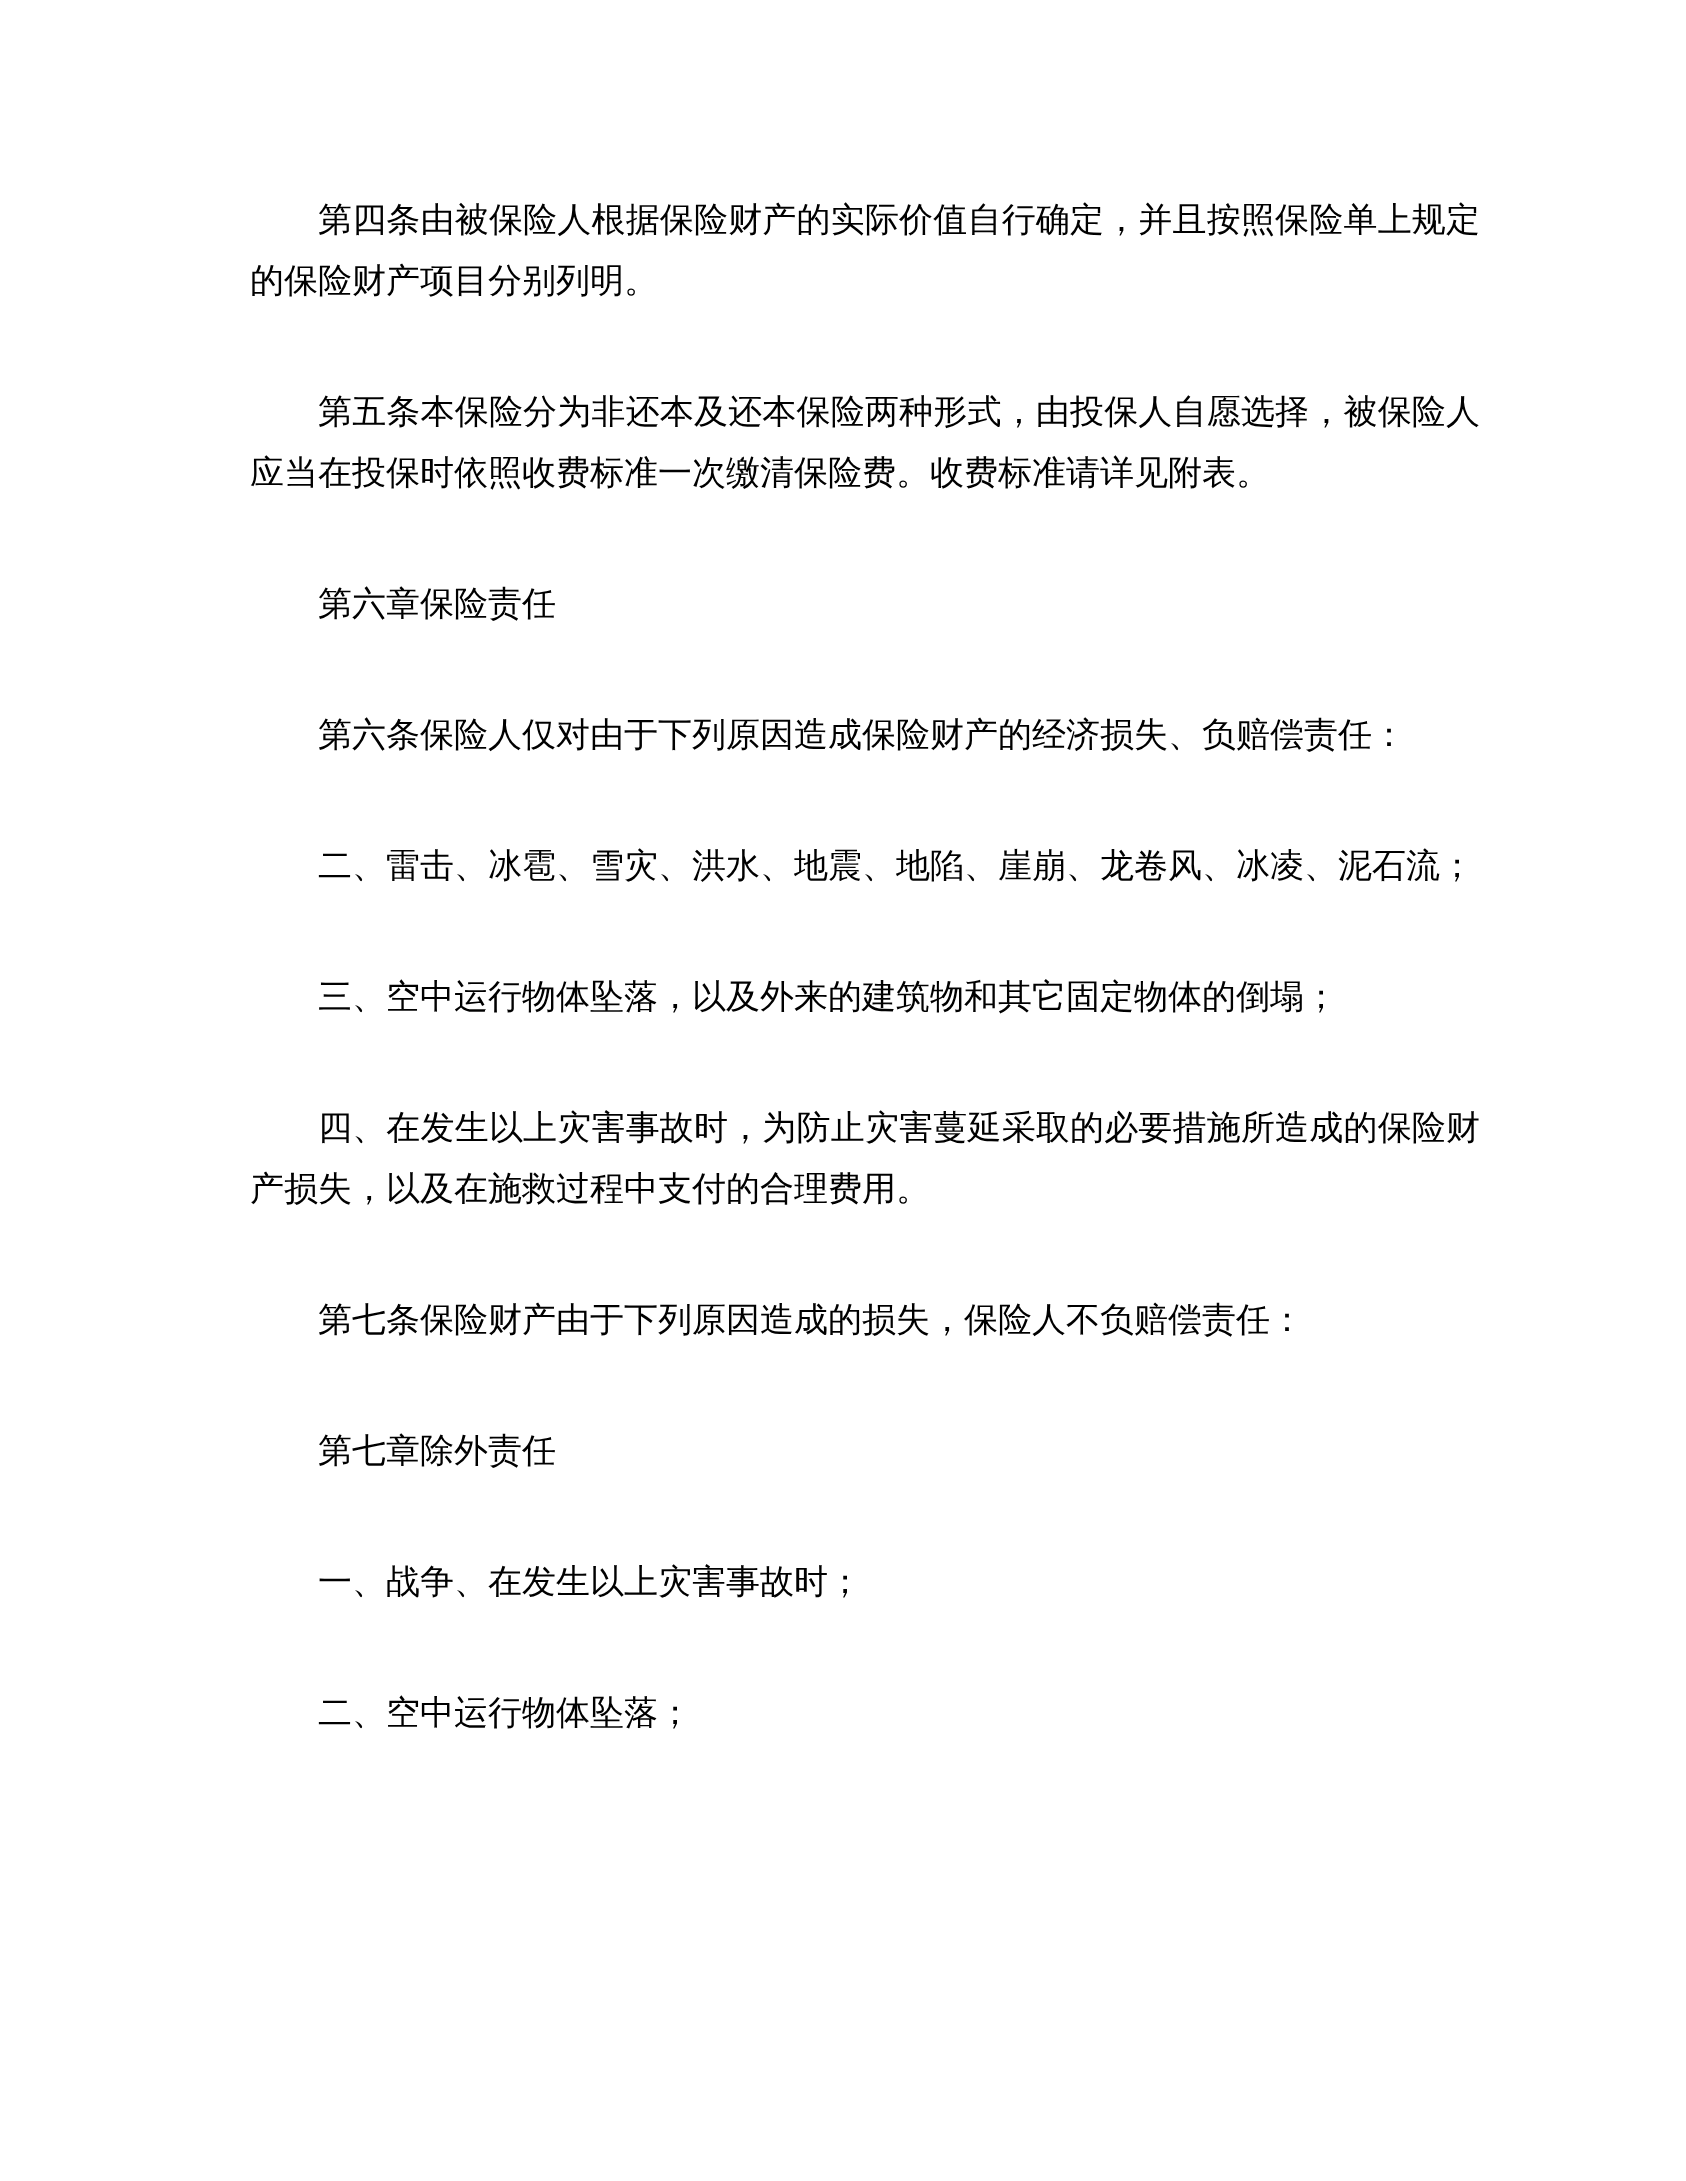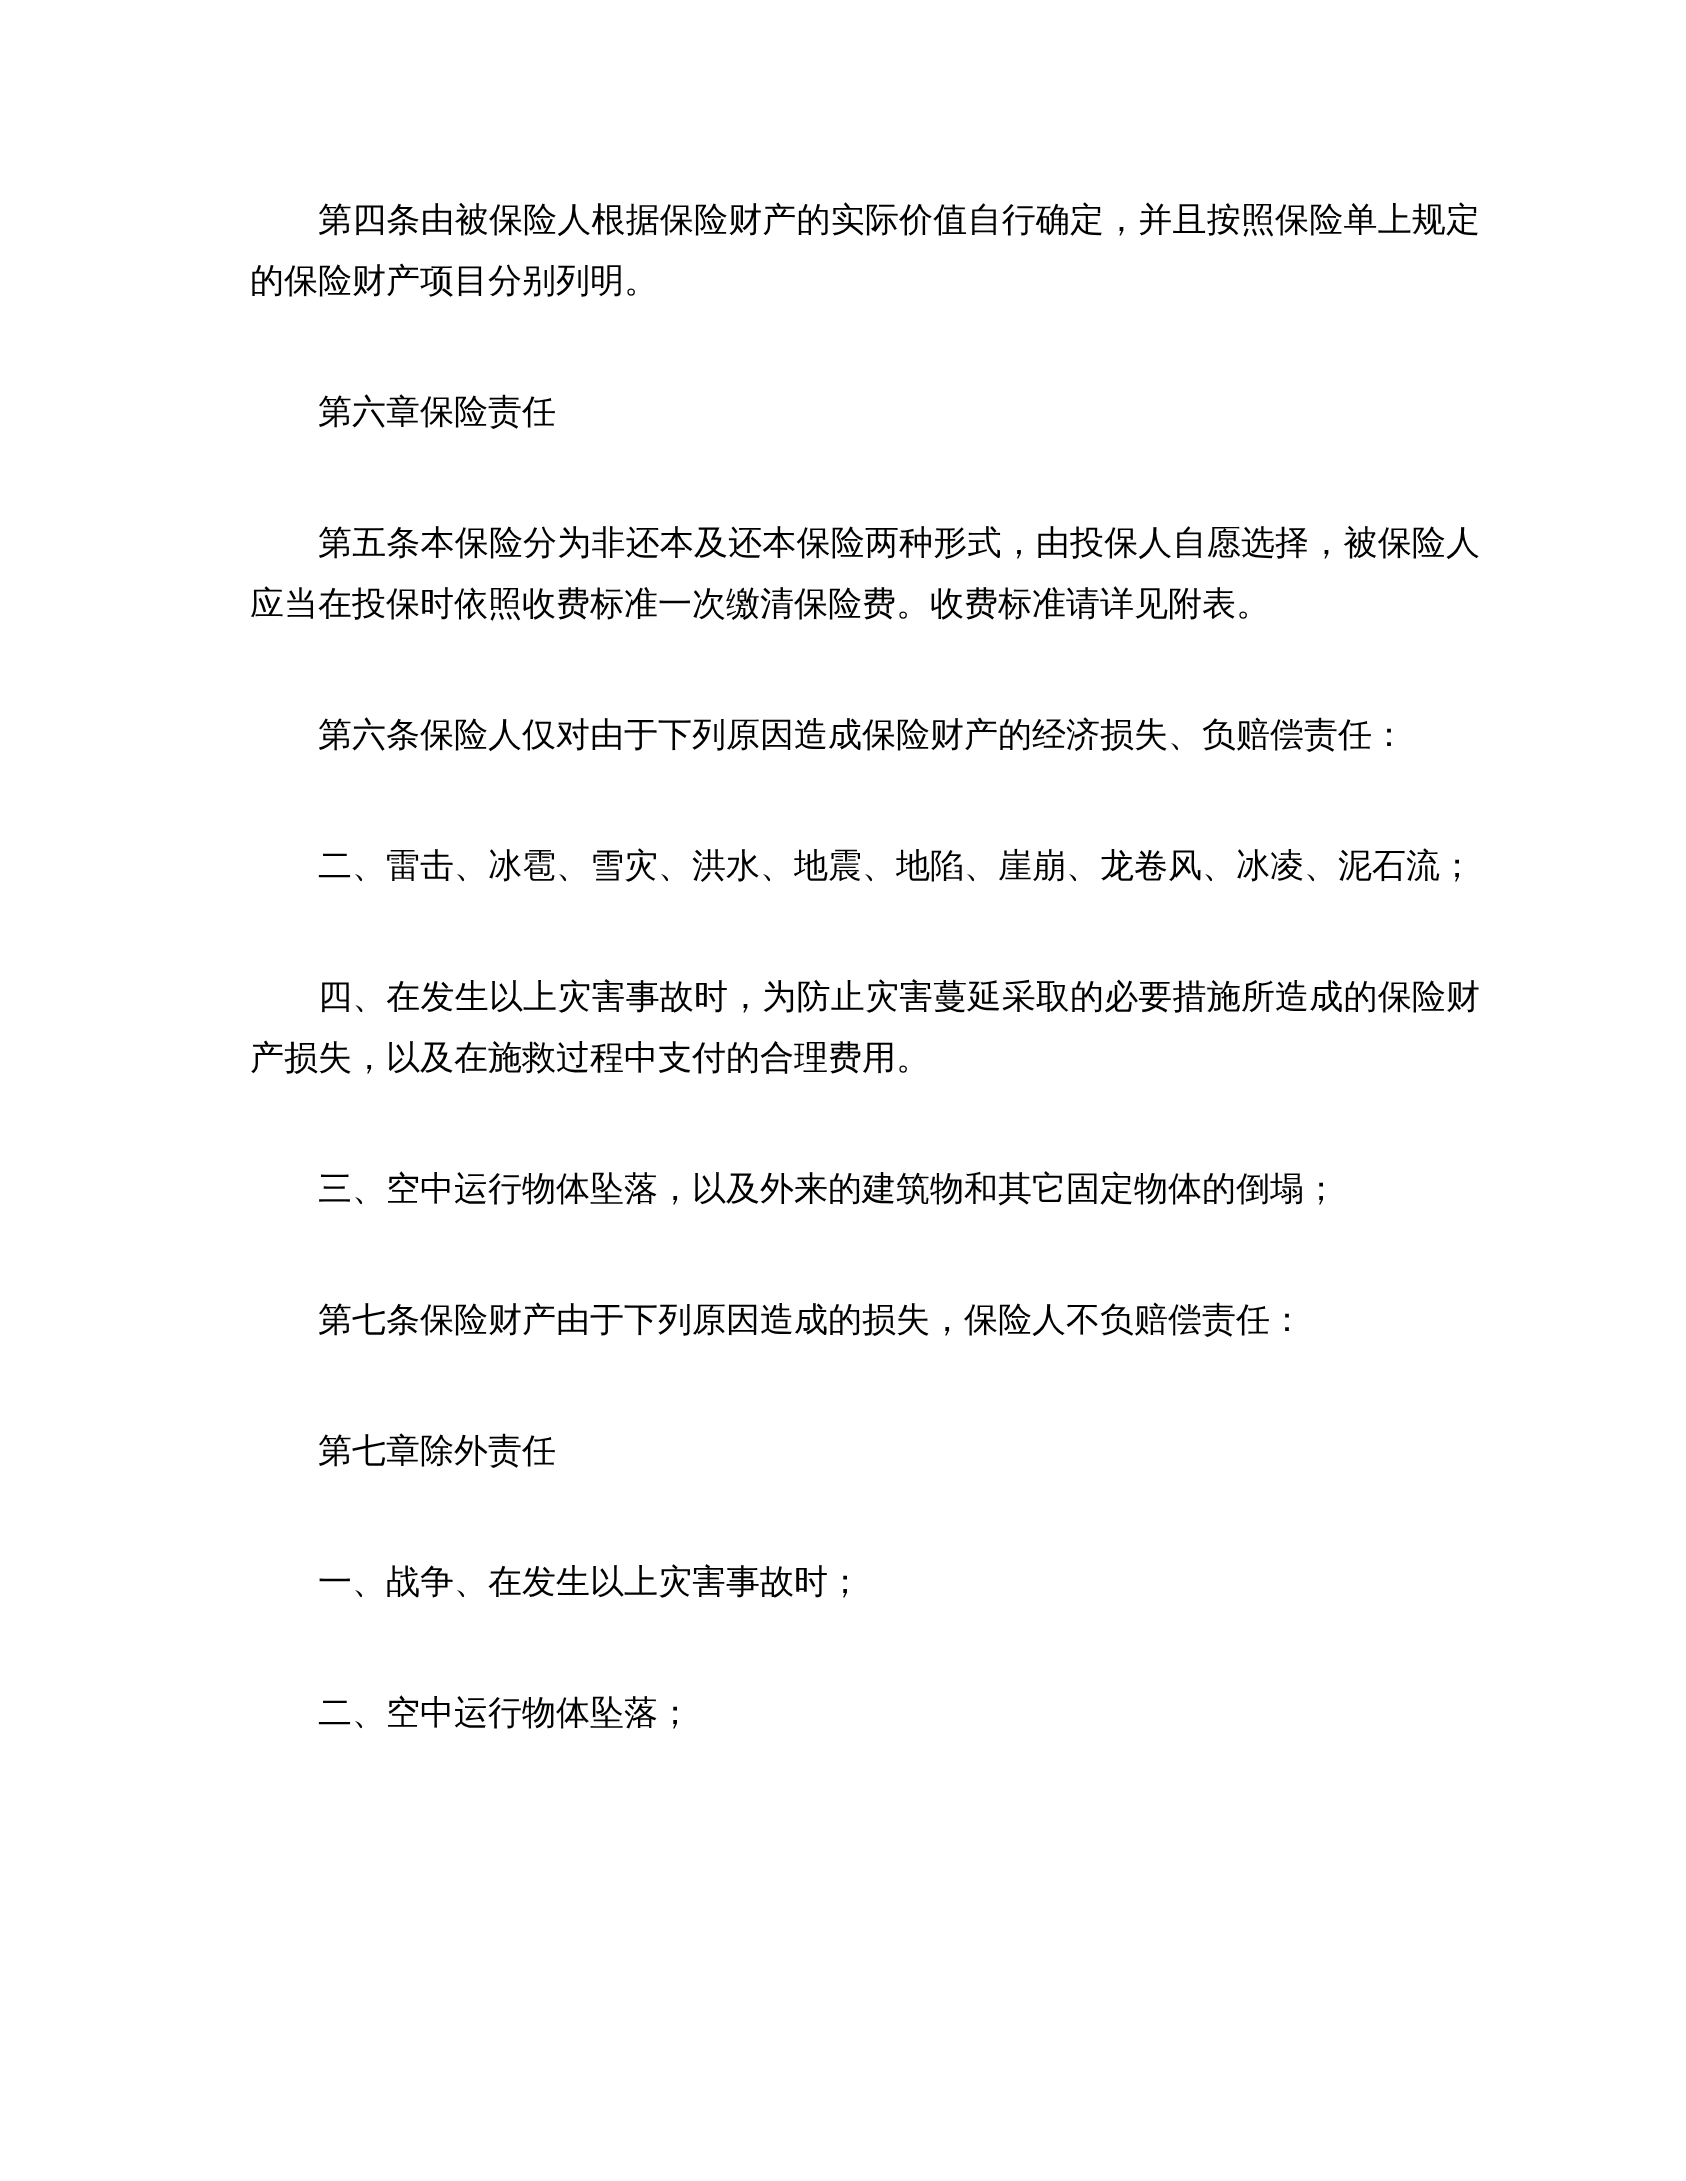--- a/index.html
+++ b/index.html
@@ -38,25 +38,25 @@
   .doc-page p.para--heading {
     font-weight: normal;
   }
 </style>
 </head>
 <body>
 
 <main class="doc-page">
   <section>
       <p class="para para--body">第四条由被保险人根据保险财产的实际价值自行确定，并且按照保险单上规定的保险财产项目分别列明。</p>
+      <p class="para para--body">第五条本保险分为非还本及还本保险两种形式，由投保人自愿选择，被保险人应当在投保时依照收费标准一次缴清保险费。收费标准请详见附表。</p>
       <p class="para para--heading">第六章保险责任</p>
-      <p class="para para--body">第五条本保险分为非还本及还本保险两种形式，由投保人自愿选择，被保险人应当在投保时依照收费标准一次缴清保险费。收费标准请详见附表。</p>
       <p class="para para--body">第六条保险人仅对由于下列原因造成保险财产的经济损失、负赔偿责任：</p>
       <p class="para para--list-item">二、雷击、冰雹、雪灾、洪水、地震、地陷、崖崩、龙卷风、冰凌、泥石流；</p>
+      <p class="para para--list-item">三、空中运行物体坠落，以及外来的建筑物和其它固定物体的倒塌；</p>
       <p class="para para--list-item">四、在发生以上灾害事故时，为防止灾害蔓延采取的必要措施所造成的保险财产损失，以及在施救过程中支付的合理费用。</p>
-      <p class="para para--list-item">三、空中运行物体坠落，以及外来的建筑物和其它固定物体的倒塌；</p>
       <p class="para para--body">第七条保险财产由于下列原因造成的损失，保险人不负赔偿责任：</p>
       <p class="para para--heading">第七章除外责任</p>
       <p class="para para--list-item">一、战争、在发生以上灾害事故时；</p>
       <p class="para para--list-item">二、空中运行物体坠落；</p>
     </section>
 </main>
 
 
 </body></html>

